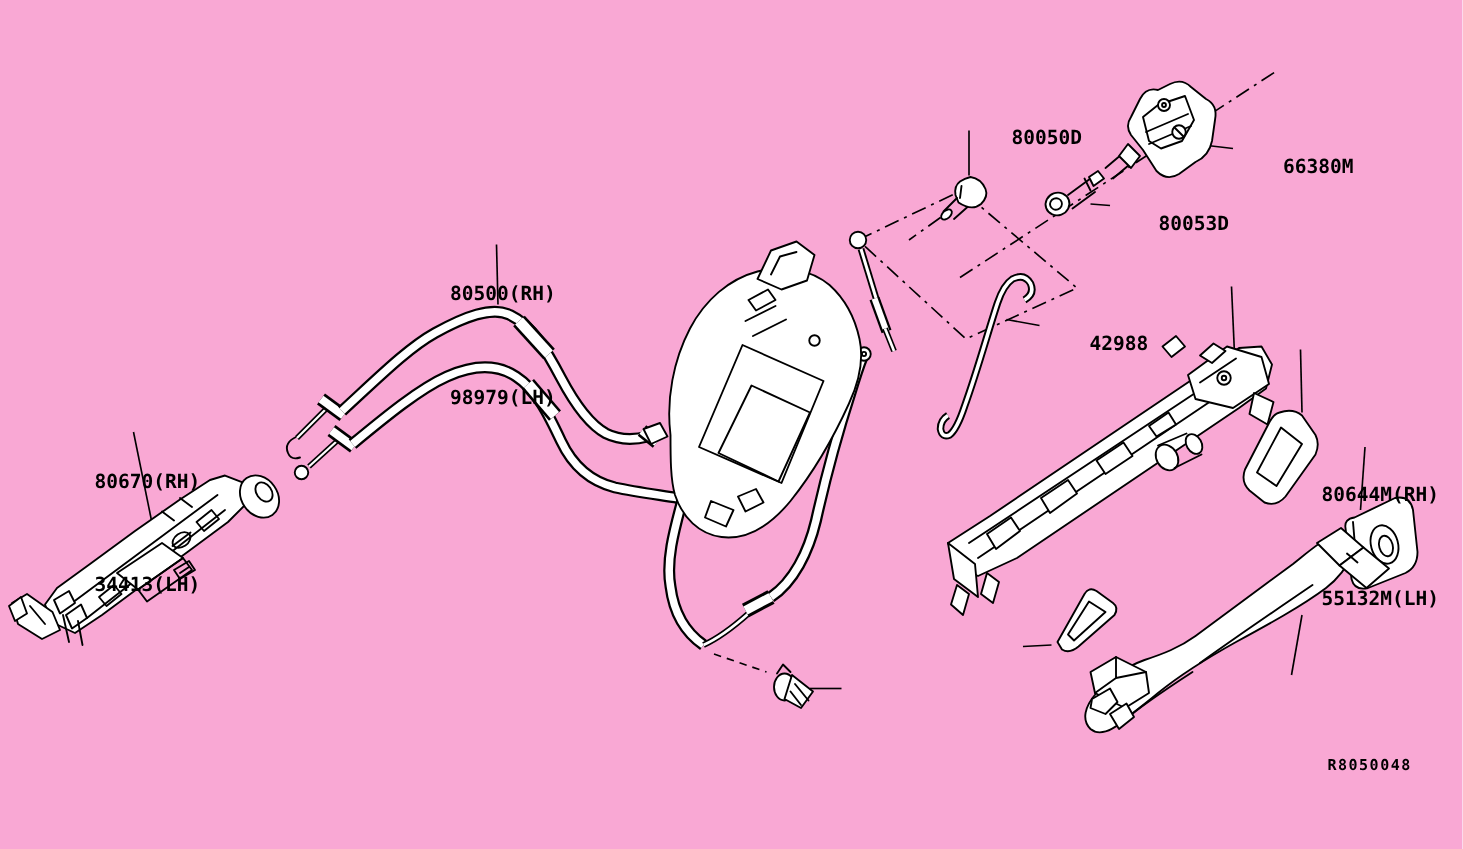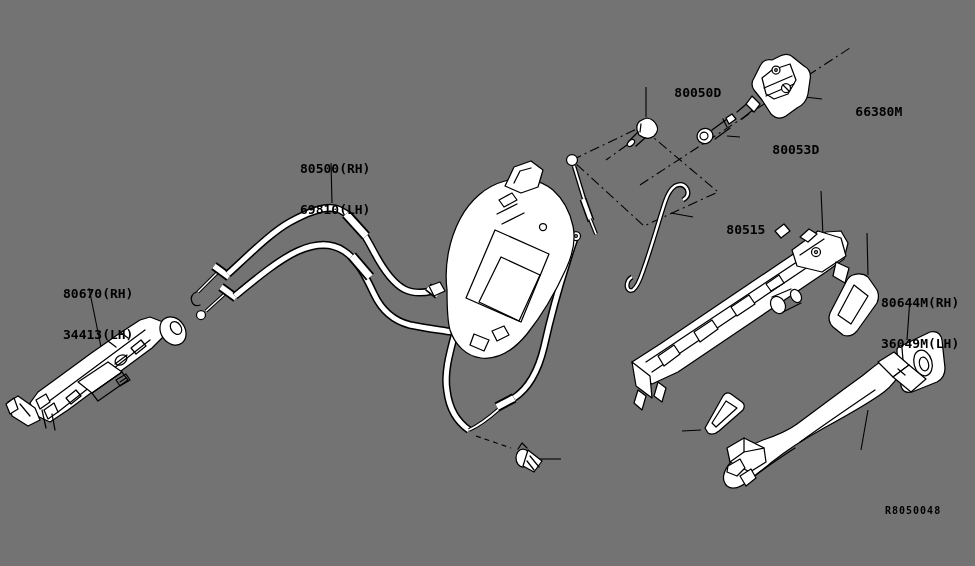--- a/index.html
+++ b/index.html
@@ -1,21 +1,21 @@
 <!DOCTYPE html>
 <html><head>
 <meta charset="utf-8">
 <style>
   html,body{margin:0;padding:0;background:#fff;}
-  #stage{position:relative;width:975px;height:566px;background:#737373;overflow:hidden;
+  #stage{position:relative;width:975px;height:566px;background:#f9a8d4;overflow:hidden;
          font-family:"DejaVu Sans Mono",monospace;}
   #art{position:absolute;left:0;top:0;}
   .lbl{position:absolute;color:#000;font-size:13px;font-weight:bold;line-height:13.5px;
        white-space:pre;letter-spacing:0px;}
-  .lbl .ln{display:block;}
+  .lbl .ln{display:block;margin-top:28px;}
   .dwg{position:absolute;color:#000;font-size:10px;font-weight:bold;letter-spacing:1px;}
   
   .k{stroke:#000;fill:none;stroke-width:1.25;stroke-linecap:round;stroke-linejoin:round;}
   .kf{stroke:#000;fill:#fff;stroke-width:1.25;stroke-linejoin:round;}
   .to{stroke:#000;fill:none;stroke-linecap:butt;}
   .ti{stroke:#fff;fill:none;stroke-linecap:butt;}
   .dash{stroke:#000;fill:none;stroke-width:1.1;stroke-dasharray:10 4 2 4;}
   .dash2{stroke:#000;fill:none;stroke-width:1.1;stroke-dasharray:5 4;}
   .leader{stroke:#000;fill:none;stroke-width:1.1;}
 </style>
@@ -239,37 +239,37 @@
   <div class="lbl" style="left:824px;top:91px">
     <span>66380M</span>
   </div>
 
   <div class="lbl" style="left:741px;top:129px">
     <span>80053D</span>
   </div>
 
   <div class="lbl" style="left:300px;top:135px">
     <span class="ln">80500(RH)</span>
-    <span class="ln">69810(LH)</span>
+    <span class="ln">98979(LH)</span>
   </div>
 
 
   <div class="lbl" style="left:695px;top:209px">
-    <span>80515</span>
+    <span>42988</span>
   </div>
 
 
   <div class="lbl" style="left:63px;top:260px">
     <span class="ln">80670(RH)</span>
     <span class="ln">34413(LH)</span>
   </div>
 
   <div class="lbl" style="left:881px;top:269px">
     <span class="ln">80644M(RH)</span>
-    <span class="ln">36049M(LH)</span>
+    <span class="ln">55132M(LH)</span>
   </div>
 
 
 
 
   <div class="dwg" style="left:885px;top:505px">
     <span>R8050048</span>
   </div>
 
 </div>

